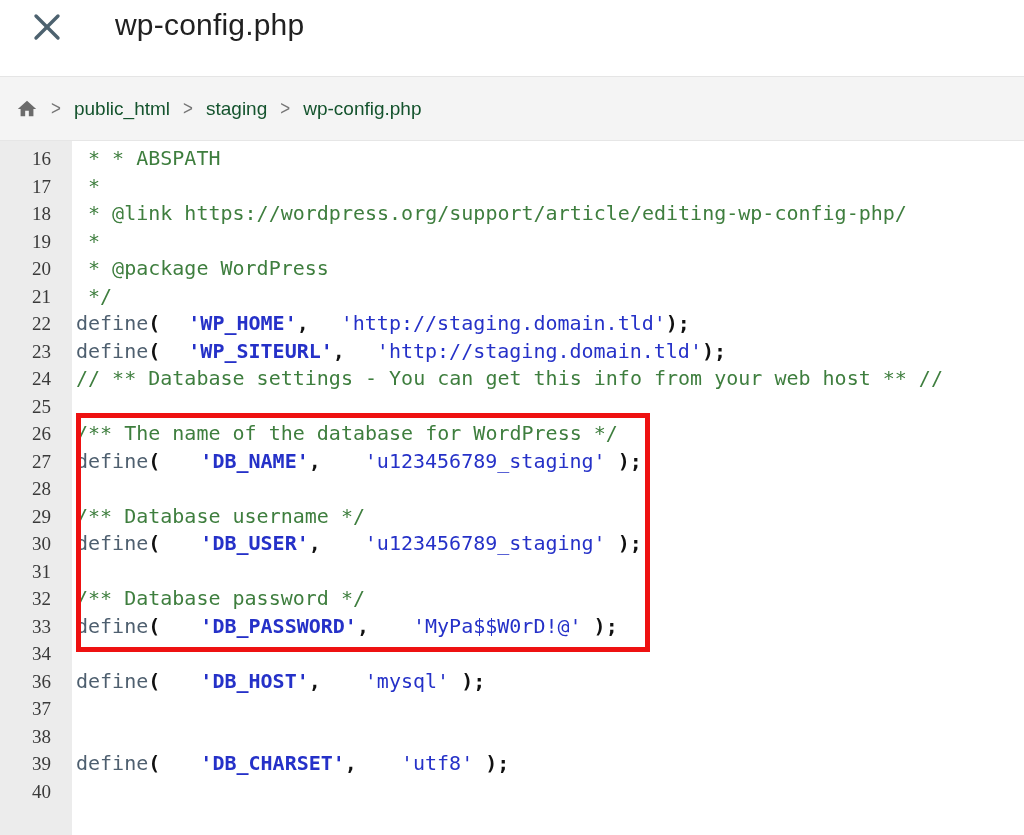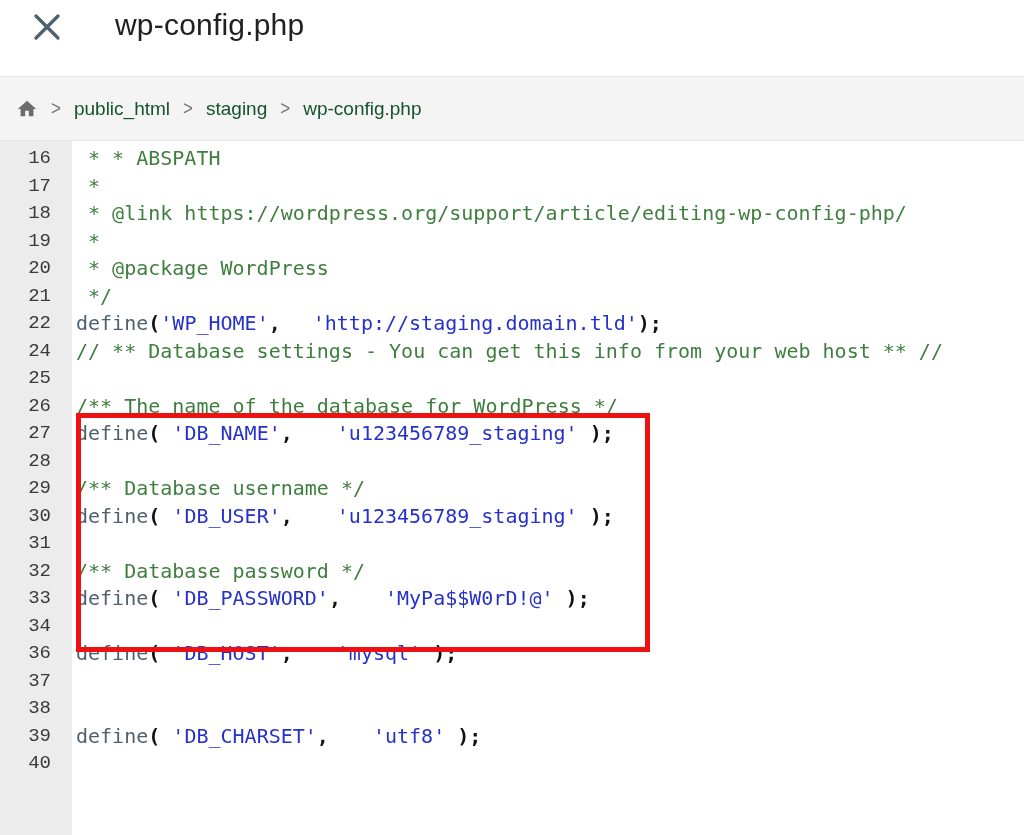--- a/index.html
+++ b/index.html
@@ -22,26 +22,26 @@
   .breadcrumb .crumb { color:#14532d; cursor:pointer; }
   .home-icon { display:flex; align-items:center; }
 
   
   .editor { position:relative; height:694px;
             background:linear-gradient(to right, #ececec 72px, #ffffff 72px);
             padding-top:4px;
             font-family:"DejaVu Sans Mono", monospace; font-size:20px; }
   .line { display:flex; height:27.5px; line-height:27.5px; white-space:pre; }
   .ln { width:68px; flex-shrink:0; text-align:right; padding-right:17px;
-        font-family:Liberation Mono, monospace; font-size:19px; color:#3a3a3a; }
+        font-family:Liberation Serif, serif; font-size:19px; color:#3a3a3a; }
   .code { padding-left:8px; white-space:pre; color:#111; }
 
   .comment { color:#3e7e3e; }
   .string  { color:#2531c8;margin-left:32px; }
-  .const   { color:#2531c8; font-weight:normal; }
+  .const   { color:#2531c8; font-weight:bold;margin-left:28px; }
   .keyword { color:#4e5f6f; }
   .punct   { color:#111111; font-weight:bold; }
 
   .highlight-box { position:absolute; left:76px; top:272px; width:574px; height:239px;
                    border:5px solid #ee1111; pointer-events:none; z-index:5; }
 </style>
 </head>
 <body>
 
 <div class="header">
@@ -73,20 +73,21 @@
 
 <div class="editor">
   <div>
       <div class="line"><div class="ln">16</div><div class="code"><span class="comment"> * * ABSPATH</span></div></div>
       <div class="line"><div class="ln">17</div><div class="code"><span class="comment"> *</span></div></div>
       <div class="line"><div class="ln">18</div><div class="code"><span class="comment"> * @link https://wordpress.org/support/article/editing-wp-config-php/</span></div></div>
       <div class="line"><div class="ln">19</div><div class="code"><span class="comment"> *</span></div></div>
       <div class="line"><div class="ln">20</div><div class="code"><span class="comment"> * @package WordPress</span></div></div>
       <div class="line"><div class="ln">21</div><div class="code"><span class="comment"> */</span></div></div>
       <div class="line"><div class="ln">22</div><div class="code"><span class="keyword">define</span><span class="punct">(</span><span class="const">'WP_HOME'</span><span class="punct">,</span><span class="string">'http://staging.domain.tld'</span><span class="punct">);</span></div></div>
+      <div class="line"><div class="ln">23</div><div class="code"><span class="keyword">define</span><span class="punct">(</span><span class="const">'WP_SITEURL'</span><span class="punct">,</span><span class="string">'http://staging.domain.tld'</span><span class="punct">);</span></div></div>
       <div class="line"><div class="ln">24</div><div class="code"><span class="comment">// ** Database settings - You can get this info from your web host ** //</span></div></div>
       <div class="line"><div class="ln">25</div><div class="code"></div></div>
       <div class="line"><div class="ln">26</div><div class="code"><span class="comment">/** The name of the database for WordPress */</span></div></div>
       <div class="line"><div class="ln">27</div><div class="code"><span class="keyword">define</span><span class="punct">( </span><span class="const">'DB_NAME'</span><span class="punct">, </span><span class="string">'u123456789_staging'</span><span class="punct"> );</span></div></div>
       <div class="line"><div class="ln">28</div><div class="code"></div></div>
       <div class="line"><div class="ln">29</div><div class="code"><span class="comment">/** Database username */</span></div></div>
       <div class="line"><div class="ln">30</div><div class="code"><span class="keyword">define</span><span class="punct">( </span><span class="const">'DB_USER'</span><span class="punct">, </span><span class="string">'u123456789_staging'</span><span class="punct"> );</span></div></div>
       <div class="line"><div class="ln">31</div><div class="code"></div></div>
       <div class="line"><div class="ln">32</div><div class="code"><span class="comment">/** Database password */</span></div></div>
       <div class="line"><div class="ln">33</div><div class="code"><span class="keyword">define</span><span class="punct">( </span><span class="const">'DB_PASSWORD'</span><span class="punct">, </span><span class="string">'MyPa$$W0rD!@'</span><span class="punct"> );</span></div></div>

